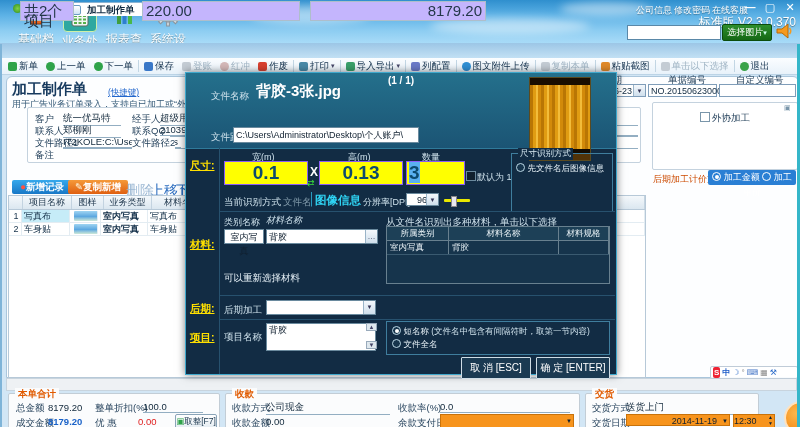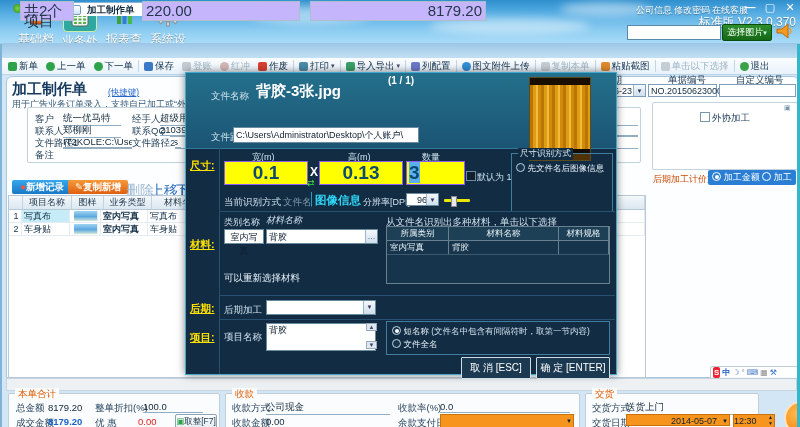--- a/index.html
+++ b/index.html
@@ -62,21 +62,21 @@
   .grid{position:absolute;left:8px;top:195px;width:636px;height:181px;background:#fff;border:1px solid #b7c9d8}
   .ghead{display:flex;height:13px;background:linear-gradient(#f4f8fb,#dbe7f0);border-bottom:1px solid #b7c9d8}
   .ghead div{border-right:1px solid #c3d3e0;font-size:9px;color:#223a50;text-align:center;line-height:13px}
   .grow{display:flex;height:12px;border-bottom:1px solid #e3ecf2}
   .grow div{border-right:1px solid #e3ecf2;font-size:9px;line-height:12px;padding-left:2px;box-sizing:border-box;overflow:hidden;white-space:nowrap}
   .thumb{height:10px;margin:1px 2px;border-radius:1px;background:linear-gradient(180deg,#9fd4f2 0%,#5da8e0 55%,#cfe9d8 100%)}
   .statusrow{position:absolute;left:6px;top:378px;width:791px;height:13px;background:#eef1f4;border:1px solid #c8d4de;box-sizing:border-box}
   .scell{position:absolute;top:1px;height:10px;background:#c4b5fd;border:1px solid #aebecb;font-size:15px;line-height:10px;padding:4px 3px;color:#24384a}
   
   .group{position:absolute;top:393px;height:40px;border:1px solid #c2cdd6;border-radius:2px;background:#fbfcfd}
-  .gleg{position:absolute;top:-6px;left:6px;background:#fbfcfd;padding:0 3px;color:#e05a00;font-size:9.5px;font-weight:normal}
+  .gleg{position:absolute;top:-6px;left:6px;background:#fbfcfd;padding:0 3px;color:#e05a00;font-size:9.5px;font-weight:bold}
   .orin{background:#f7941d;border:1px solid #c8720a;height:12px;font-size:9px;line-height:12px;color:#102030;position:absolute}
   
   .modal{position:absolute;left:185px;top:72px;width:430px;height:301px;background:#122c44;
     border:1px solid #3fa8cc;box-shadow:0 0 8px rgba(0,0,0,.5);z-index:10;color:#e8f2f8}
   .mtop{position:absolute;left:0;top:0;width:100%;height:75px;background:linear-gradient(#24708c,#1b5474);border-bottom:1px solid #2f7a9a}
   .sideline{position:absolute;left:33px;top:75px;bottom:0;width:1px;background:#27516e}
   .seclbl{position:absolute;left:4px;color:#ffe000;font-size:10.5px;font-weight:bold;text-decoration:underline}
   .mdiv{position:absolute;left:33px;width:396px;height:1px;background:#27516e}
   .ylw{position:absolute;background:#ffff00;border:1px solid #8b5cf6;color:#0c4a6e;font-weight:bold;
     font-size:19px;text-align:center;line-height:22px;height:22px}
@@ -385,21 +385,21 @@
 <span class="abs val uline" style="left:266px;top:416px;width:124px">0.00</span>
 <span class="abs lbl" style="left:398px;top:417px">余款支付日期</span>
 <div class="orin" style="left:440px;top:414px;width:132px"><span></span><span class="abs" style="right:1px;top:0;font-size:6px">▼</span></div>
 
 <div class="group" style="left:585px;width:172px">
   <span class="gleg">交货</span>
 </div>
 <span class="abs lbl" style="left:592px;top:402px">交货方式</span>
 <span class="abs val uline" style="left:626px;top:401px;width:126px">送货上门</span>
 <span class="abs lbl" style="left:592px;top:417px">交货日期</span>
-<div class="orin" style="left:626px;top:414px;width:104px;text-align:right;padding-right:12px;box-sizing:border-box"><span>2014-05-07</span><span class="abs" style="right:1px;top:0;font-size:6px">▼</span></div>
+<div class="orin" style="left:626px;top:414px;width:104px;text-align:right;padding-right:12px;box-sizing:border-box"><span>2014-11-19</span><span class="abs" style="right:1px;top:0;font-size:6px">▼</span></div>
 <div class="orin" style="left:733px;top:414px;width:40px"><span>12:30</span>
   <span class="abs" style="right:1px;top:-1px;font-size:5px;line-height:6px">▲<br>▼</span>
 </div>
 
 <div class="orangecircle"></div>
 <div class="edge-r"></div>
 <div class="edge-l"></div>
 
 <div class="imebar">
   <span class="ime-ic" style="background:#e23;color:#fff;border-radius:2px;padding:0 1px;font-weight:bold">S</span>

